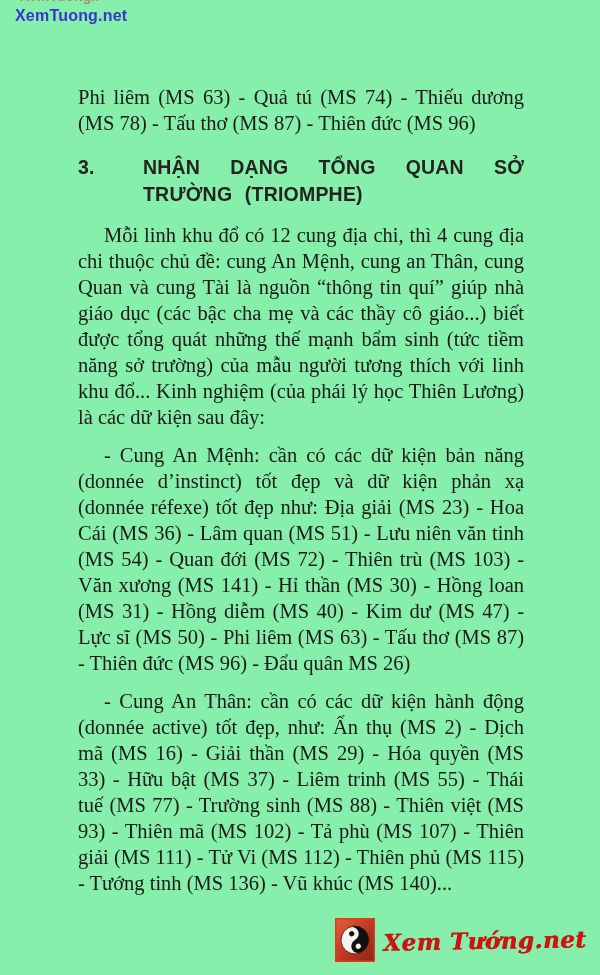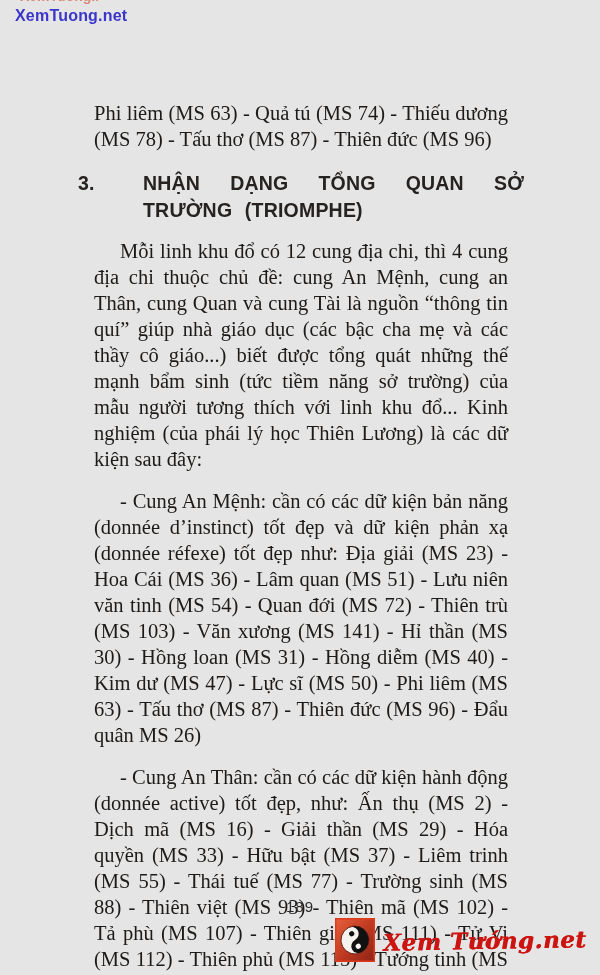--- a/index.html
+++ b/index.html
@@ -1,20 +1,20 @@
 <!DOCTYPE html>
 <html><head>
 <meta charset="utf-8">
 <style>
   html, body { margin: 0; padding: 0; background: #ffffff; }
   .page {
     position: relative;
     width: 600px;
     height: 975px;
-    background: #e5e5e5;
+    background: #86efac;
     overflow: hidden;
     font-family: "Liberation Serif", serif;
     color: #1d1a17;
   }
 
   
   .site-watermark {
     position: absolute;
     left: 15px;
     top: 7px;
@@ -45,21 +45,21 @@
   
   .content {
     position: absolute;
     left: 78px;
     top: 84px;
     width: 446px;
     font-size: 20.5px;
     line-height: 26px;
   }
   .content p {
-    margin: 16px;
+    margin: 0;
     text-align: justify;
   }
   .para { text-indent: 26px; margin-top: 12px !important; }
   .b { font-weight: normal; }
 
   .heading {
     display: flex;
     margin: 18px 0 14px 0;
     font-family: "Liberation Sans", sans-serif;
     font-weight: bold;
@@ -131,21 +131,20 @@
     </div>
 
     <p class="para"><span>Mỗi linh khu đổ có 12 cung địa chi, thì 4 cung địa chi thuộc chủ đề: cung An Mệnh, cung an Thân, cung Quan và cung Tài là nguồn </span><span class="b">“thông tin quí”</span><span> giúp nhà giáo dục (các bậc cha mẹ và các thầy cô giáo...) biết được tổng quát những thế mạnh bẩm sinh (tức tiềm năng </span><span class="b">sở trường</span><span>) của mẫu người tương thích với linh khu đổ... Kinh nghiệm (của phái lý học Thiên Lương) là các dữ kiện sau đây:</span></p>
 
     <p class="para"><span>- </span><span class="b">Cung An Mệnh:</span><span> cần có các </span><span class="b">dữ kiện bản năng</span><span> (donnée d’instinct) tốt đẹp và </span><span class="b">dữ kiện phản xạ</span><span> (donnée réfexe) tốt đẹp như: Địa giải (MS 23) - Hoa Cái (MS 36) - Lâm quan (MS 51) - Lưu niên văn tinh (MS 54) - Quan đới (MS 72) - Thiên trù (MS 103) - Văn xương (MS 141) - Hỉ thần (MS 30) - Hồng loan (MS 31) - Hồng diễm (MS 40) - Kim dư (MS 47) - Lực sĩ (MS 50) - Phi liêm (MS 63) - Tấu thơ (MS 87) - Thiên đức (MS 96) - Đẩu quân MS 26)</span></p>
 
     <p class="para"><span>- </span><span class="b">Cung An Thân:</span><span> cần có các </span><span class="b">dữ kiện hành động</span><span> (donnée active) tốt đẹp, như: Ấn thụ (MS 2) - Dịch mã (MS 16) - Giải thần (MS 29) - Hóa quyền (MS 33) - Hữu bật (MS 37) - Liêm trinh (MS 55) - Thái tuế (MS 77) - Trường sinh (MS 88) - Thiên việt (MS 93) - Thiên mã (MS 102) - Tả phù (MS 107) - Thiên giải (MS 111) - Tử Vi (MS 112) - Thiên phủ (MS 115) - Tướng tinh (MS 136) - Vũ khúc (MS 140)...</span></p>
 
   </div>
 
-  <div class="page-number">189</div>
 
   <a class="footer-logo" style="text-decoration:none;">
     <svg class="yinyang-box" width="40" height="44" viewBox="0 0 40 44" xmlns="http://www.w3.org/2000/svg">
       <defs>
         <linearGradient id="gBox" x1="0" y1="0" x2="1" y2="1">
           <stop offset="0" stop-color="#e8603c"></stop>
           <stop offset="0.5" stop-color="#c03a22"></stop>
           <stop offset="1" stop-color="#8e2313"></stop>
         </linearGradient>
       </defs>

